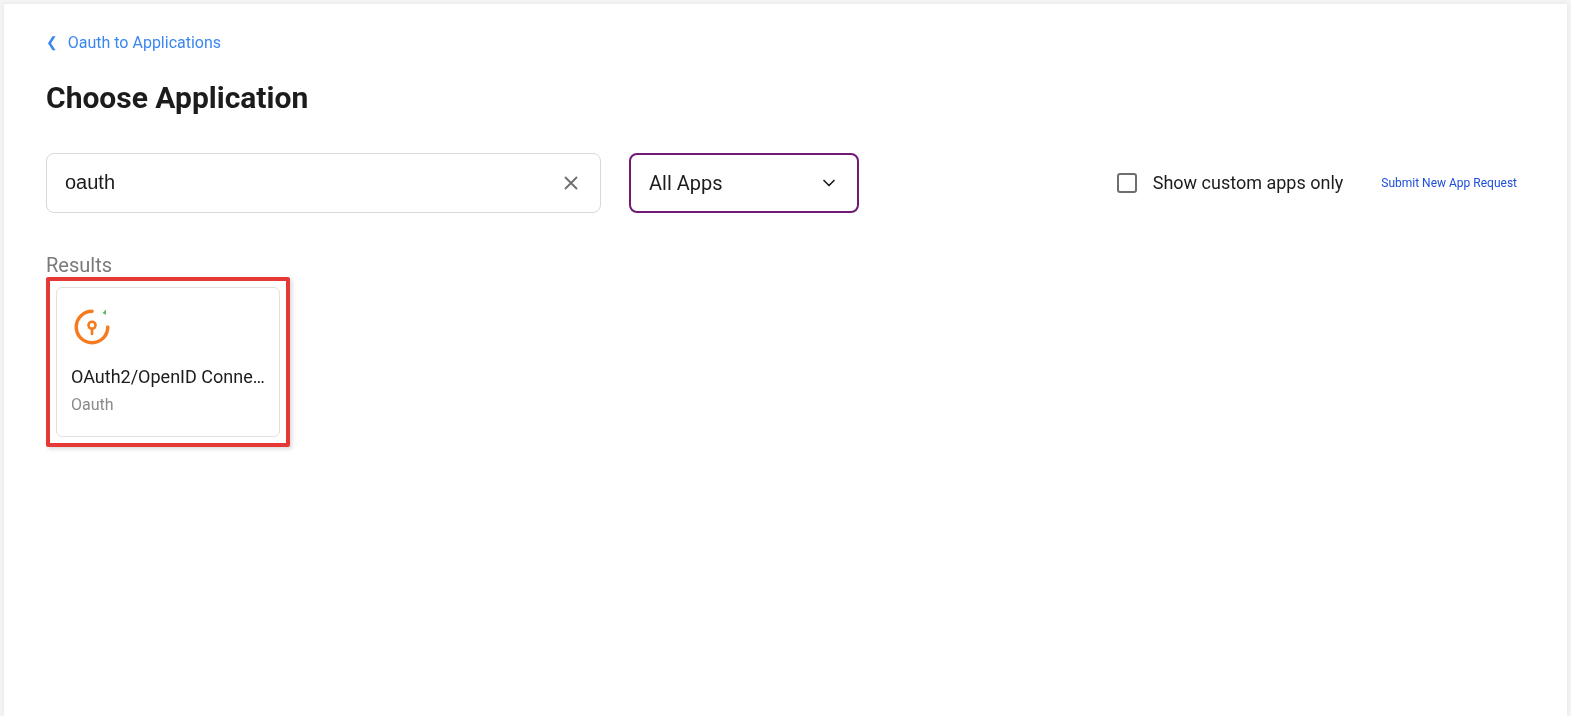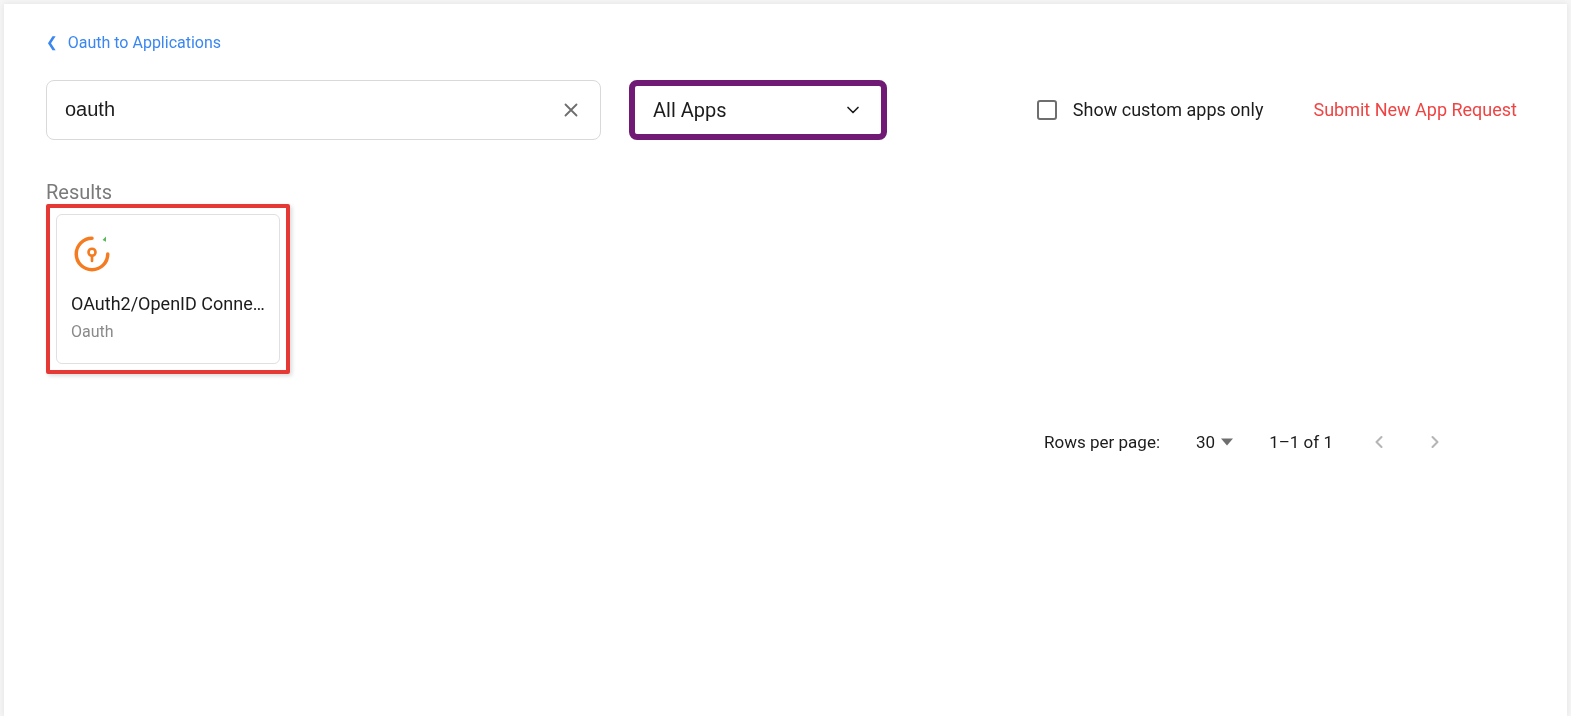--- a/index.html
+++ b/index.html
@@ -61,23 +61,23 @@
   background: transparent;
 }
 .clear-btn {
   color: #6e6e6e;
   cursor: pointer;
   display: flex;
   align-items: center;
 }
 .clear-btn svg { width: 22px; height: 22px; }
 .dropdown {
-  width: 258px;
+  width: 230px;
   height: 60px;
-  border: 6px solid #701a75;
+  border: 2px solid #701a75;
   border-radius: 8px;
   display: flex;
   align-items: center;
   justify-content: space-between;
   padding: 0 18px;
   cursor: pointer;
 }
 .dropdown .dd-label {
   font-size: 20px;
   color: #1c1c1c;
@@ -94,25 +94,25 @@
   width: 20px;
   height: 20px;
   border: 2px solid #6e6e6e;
   border-radius: 3px;
 }
 .checkbox-label {
   font-size: 18px;
   color: #1c1c1c;
 }
 .submit-link {
-  color: #ef4444;
-  font-size: 18px;
+  color: #1d4ed8;
+  font-size: 12px;
   text-decoration: none;
   cursor: pointer;
-  margin-left: 22px;
+  margin-left: 10px;
   margin-right: 8px;
 }
 .results-label {
   font-size: 20px;
   color: #7a7a7a;
 }
 .result-card-wrap {
   display: inline-block;
   border: 4px solid #e53935;
   padding: 6px;
@@ -177,20 +177,21 @@
 </style>
 </head>
 <body>
 
 <div class="page">
   <a class="back-link">
     <span class="chev">❮</span>
     <span>Oauth to Applications</span>
   </a>
 
+  <h1 class="page-title">Choose Application</h1>
 
   <div class="controls-row">
     <div class="search-box">
       <input type="text" value="oauth" style="">
       <span class="clear-btn">
         <svg viewBox="0 0 24 24">
             <path d="M18 6 L6 18 M6 6 L18 18" stroke="#6e6e6e" stroke-width="2" fill="none" stroke-linecap="round"></path>
           </svg>
       </span>
     </div>
@@ -222,33 +223,13 @@
           <circle cx="24" cy="22" r="4" stroke="#f47b20" stroke-width="3" fill="none"></circle>
           <line x1="24" y1="26" x2="24" y2="32" stroke="#f47b20" stroke-width="3" stroke-linecap="round"></line>
           <path d="M36 8 L40 4 L40 10 Z" fill="#5bb85b"></path>
         </svg>
       </div>
       <div class="card-title">OAuth2/OpenID Connect</div>
       <div class="card-sub">Oauth</div>
     </div>
   </div>
 
-  <div class="pagination">
-    <span class="rows-label">Rows per page:</span>
-    <div class="rows-select">
-      <span>30</span>
-      <svg viewBox="0 0 10 6">
-          <path d="M0 0 L10 0 L5 6 Z"></path>
-        </svg>
-    </div>
-    <span class="range-text">1–1 of 1</span>
-    <span class="pager-btn">
-      <svg viewBox="0 0 24 24">
-          <path d="M15 6 L9 12 L15 18" stroke="#b5b5b5" stroke-width="2.5" fill="none" stroke-linecap="round" stroke-linejoin="round"></path>
-        </svg>
-    </span>
-    <span class="pager-btn">
-      <svg viewBox="0 0 24 24">
-          <path d="M9 6 L15 12 L9 18" stroke="#b5b5b5" stroke-width="2.5" fill="none" stroke-linecap="round" stroke-linejoin="round"></path>
-        </svg>
-    </span>
-  </div>
 </div>
 
 </body></html>

